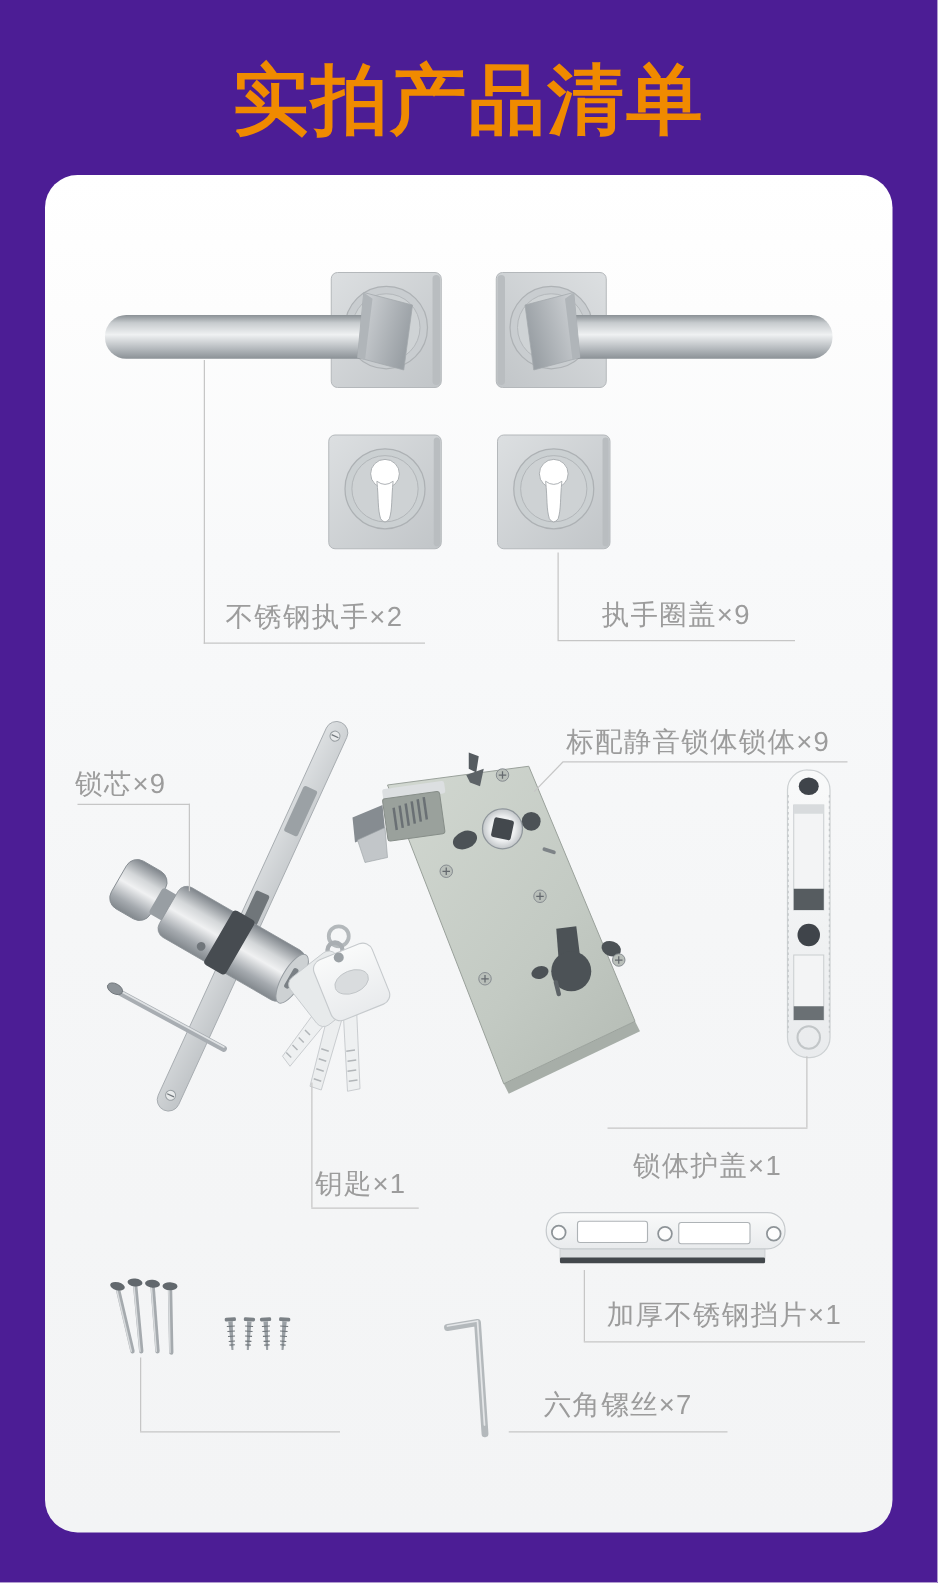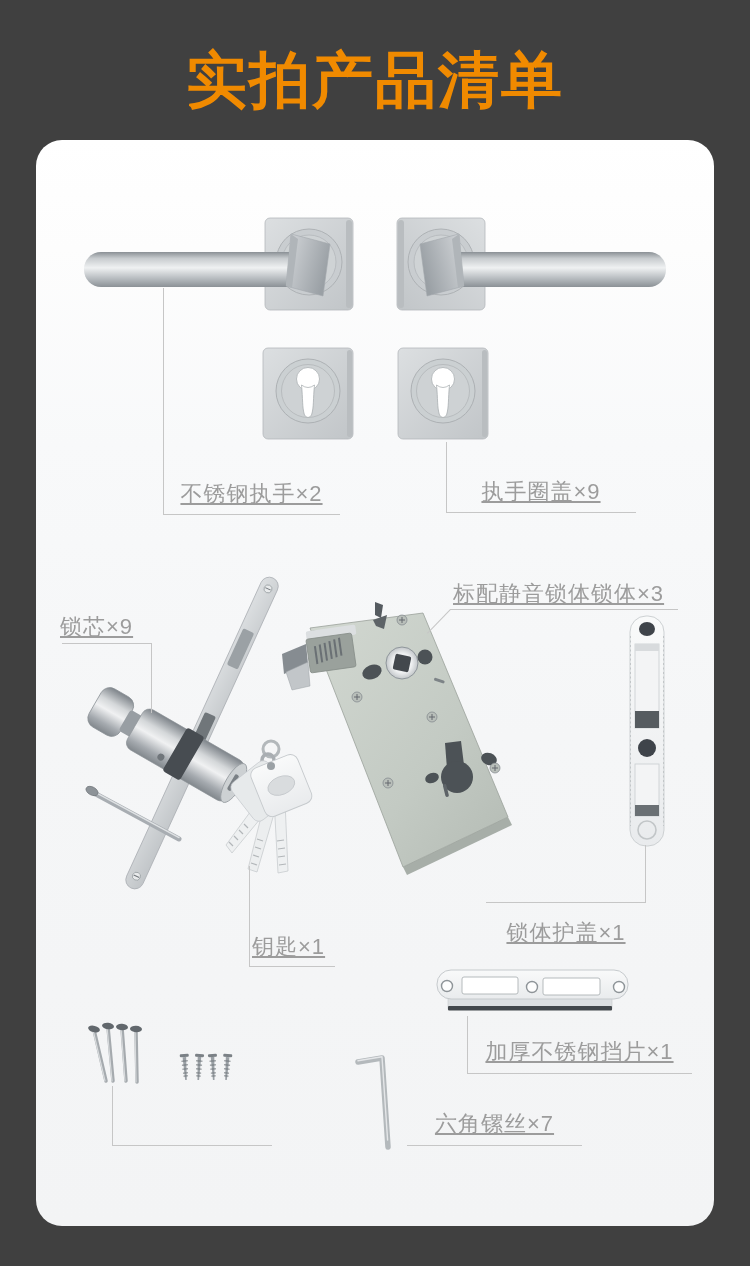--- a/index.html
+++ b/index.html
@@ -1,24 +1,24 @@
 <!DOCTYPE html>
 <html><head>
 <meta charset="utf-8">
 <style>
   html,body{margin:0;padding:0;background:#fff;}
-  .page{position:relative;width:750px;height:1266px;background:#404040;overflow:hidden;
+  .page{position:relative;width:750px;height:1266px;background:#4c1d95;overflow:hidden;
         font-family:"Liberation Sans","DejaVu Sans",sans-serif;}
   .panel{position:absolute;left:36px;top:140px;width:678px;height:1086px;
          border-radius:26px;
          background:linear-gradient(180deg,#ffffff 0%,#fdfdfd 10%,#f8f9fa 28%,#f5f6f7 55%,#f3f4f5 100%);}
   .page-title{position:absolute;left:0;right:0;top:40px;text-align:center;
               font-size:61px;font-weight:bold;letter-spacing:2px;color:#F08A00;}
   .callout-text{position:absolute;font-size:22px;color:#9C9C9C;letter-spacing:1px;
-                white-space:nowrap;font-weight:400;text-decoration:underline;}
+                white-space:nowrap;font-weight:400;}
   .tc{text-align:center;}
   .vline{position:absolute;width:1px;background:#C6C6C6;}
   .hline{position:absolute;height:1px;background:#C6C6C6;}
   .dline{position:absolute;height:1px;background:#C6C6C6;transform-origin:0 0;}
   svg{position:absolute;overflow:visible;}
 </style>
 </head>
 <body>
 
 <div class="page">
@@ -284,21 +284,21 @@
   <div class="callout-text tc" style="left:163px;top:479px;width:177px">不锈钢执手×2</div>
 
   <div class="vline" style="left:446px;top:442px;height:70px"></div>
   <div class="hline" style="left:446px;top:512px;width:190px"></div>
   <div class="callout-text tc" style="left:446px;top:477px;width:190px">执手圈盖×9</div>
 
   <div class="callout-text" style="left:60px;top:612px">锁芯×9</div>
   <div class="hline" style="left:62px;top:643px;width:90px"></div>
   <div class="vline" style="left:151px;top:643px;height:70px"></div>
 
-  <div class="callout-text" style="left:453px;top:579px">标配静音锁体锁体×3</div>
+  <div class="callout-text" style="left:453px;top:579px">标配静音锁体锁体×9</div>
   <div class="hline" style="left:450px;top:609px;width:228px"></div>
   <div class="dline" style="left:427px;top:633px;width:33px;transform:rotate(-46deg)"></div>
 
   <div class="vline" style="left:645px;top:845px;height:57px"></div>
   <div class="hline" style="left:486px;top:902px;width:160px"></div>
   <div class="callout-text tc" style="left:486px;top:918px;width:160px">锁体护盖×1</div>
 
   <div class="vline" style="left:249px;top:866px;height:100px"></div>
   <div class="hline" style="left:249px;top:966px;width:86px"></div>
   <div class="callout-text" style="left:252px;top:932px">钥匙×1</div>

